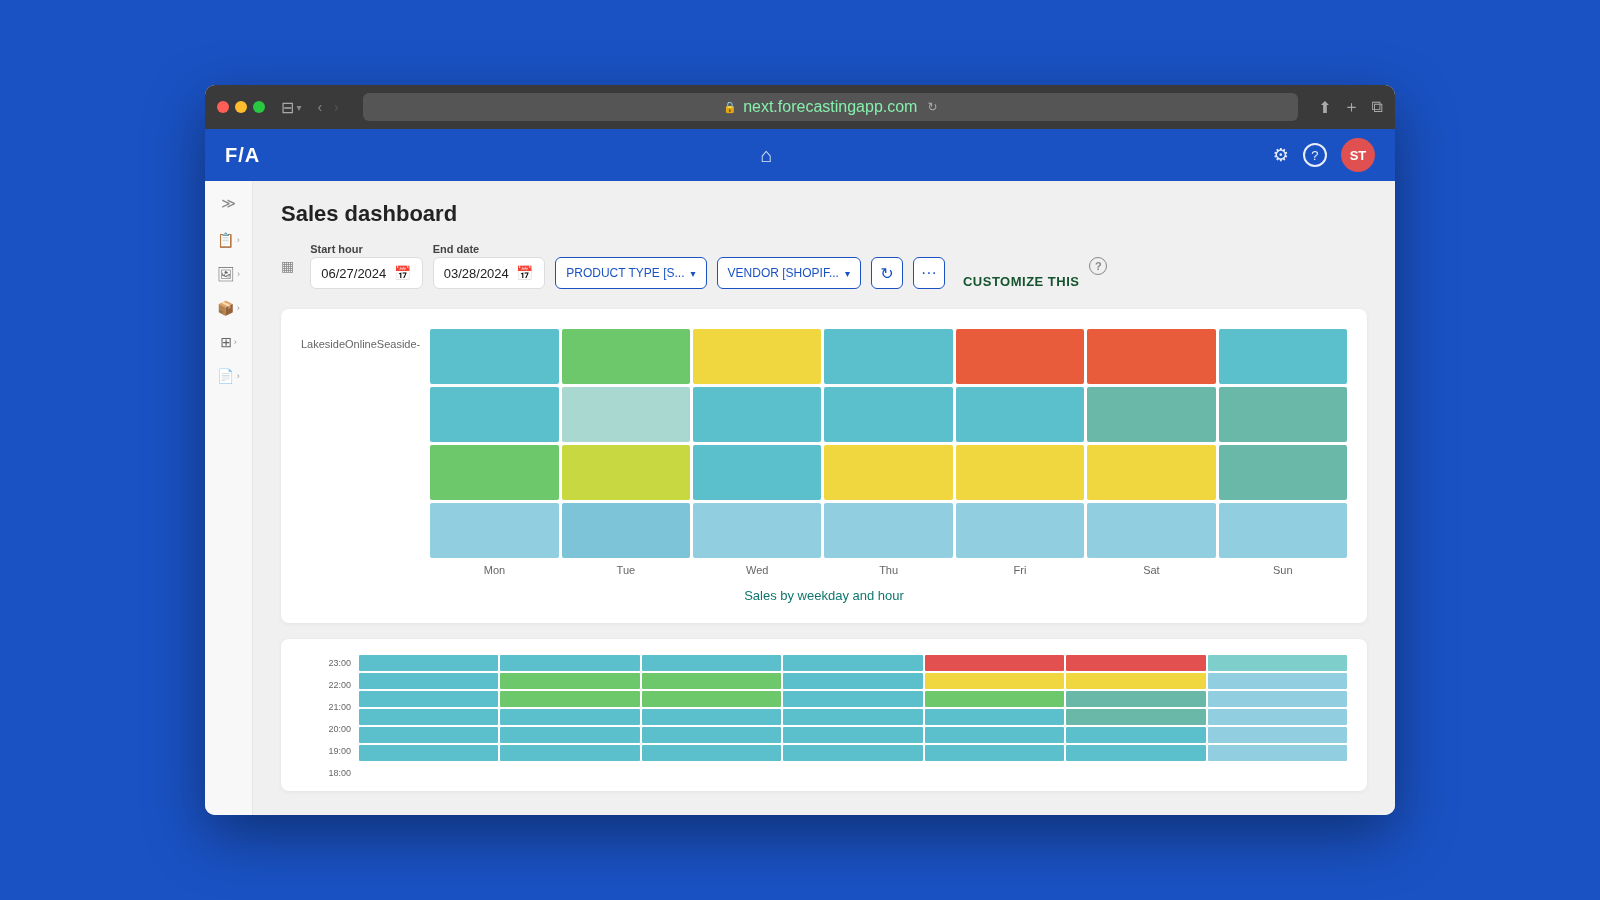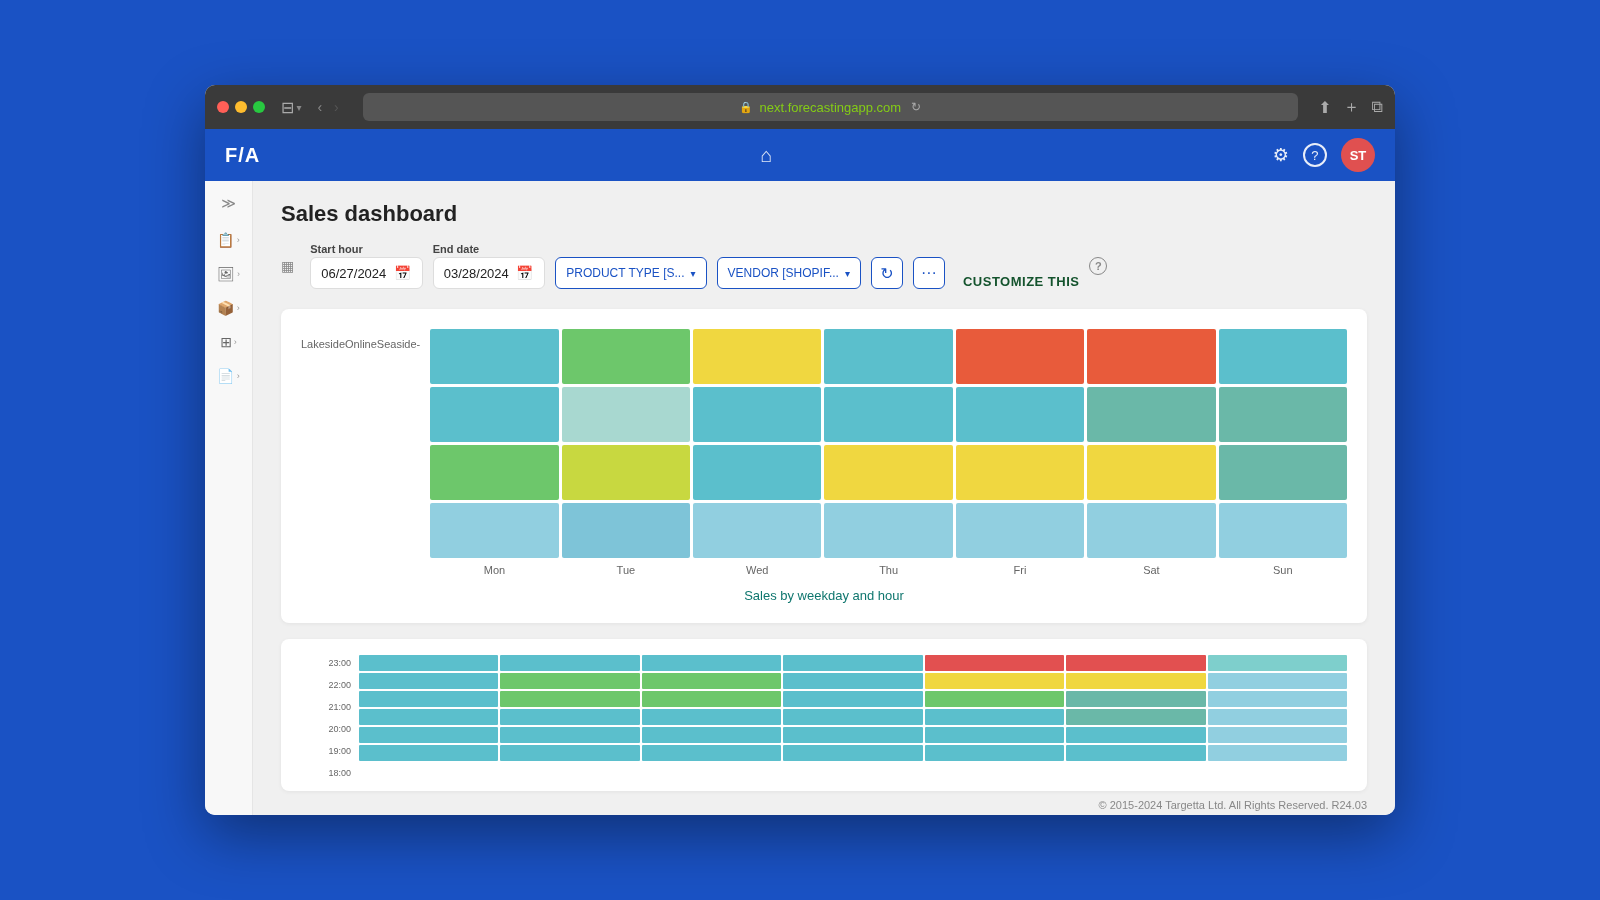--- a/index.html
+++ b/index.html
@@ -81,22 +81,22 @@
       gap: 6px;
       margin: 0 12px;
     }
 
     .url-lock {
       color: #aaa;
       font-size: 11px;
     }
 
     .url-text {
-      color: #84cc16;
-      font-size: 13px;
+      color: #86efac;
+      font-size: 16px;
     }
 
     .url-reload {
       color: #aaa;
       font-size: 12px;
       margin-left: 4px;
     }
 
     .browser-actions {
       display: flex;
@@ -668,17 +668,16 @@
                   <div class="heatmap2-cell" style="background: rgb(91, 191, 204);"></div>
                   <div class="heatmap2-cell" style="background: rgb(91, 191, 204);"></div>
                   <div class="heatmap2-cell" style="background: rgb(91, 191, 204);"></div>
                   <div class="heatmap2-cell" style="background: rgb(91, 191, 204);"></div>
                   <div class="heatmap2-cell" style="background: rgb(145, 207, 224);"></div>
                 </div>
             </div>
           </div>
         </div>
 
-        <div class="footer-text">© 2015-2024 Targetta Ltd. All Rights Reserved. R24.03</div>
       </main>
     </div>
   </div>
 </div>
 
 </body></html>

